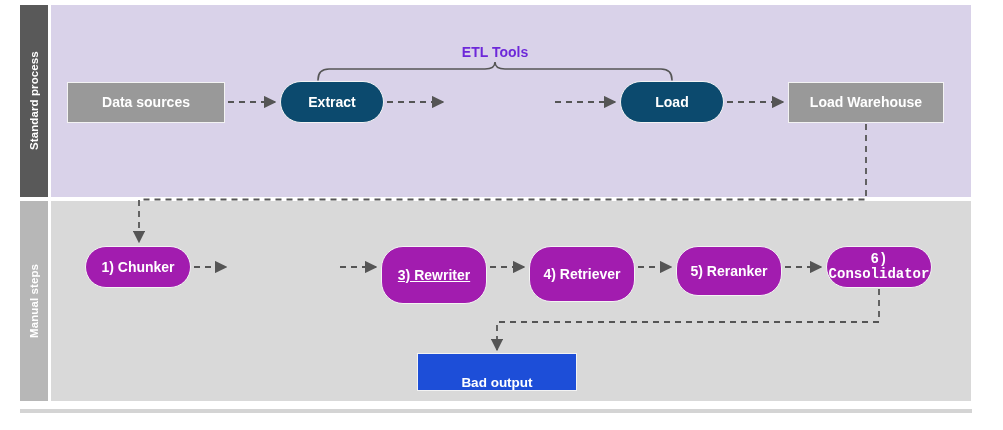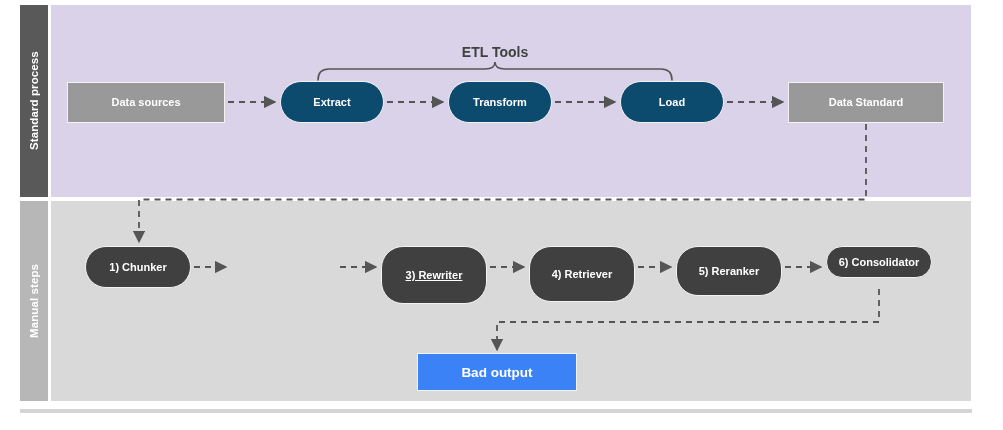--- a/index.html
+++ b/index.html
@@ -23,51 +23,51 @@
   #lane-top-body{left:51px;top:5px;width:920px;height:192px;background:#d9d2e9;}
   #lane-bot-label{left:20px;top:201px;width:28px;height:200px;background:#b7b7b7;}
   #lane-bot-body{left:51px;top:201px;width:920px;height:200px;background:#d9d9d9;}
   #bottom-rule{position:absolute;left:20px;top:409px;width:952px;height:4px;background:#d4d4d4;}
 
   
   .node{
     position:absolute;
     display:flex;align-items:center;justify-content:center;
     text-align:center;color:#ffffff;font-weight:bold;
-    font-size:11px;line-height:15px;
+    font-size:14px;line-height:15px;
     box-sizing:border-box;
   }
   .rect{border:1.5px solid #f3f3f3;}
   .pill{border:1.5px solid #f3f3f3;border-radius:22px;}
 
   .n-gray{background:#999999;}
   .n-pink{background:#0c4a6e;}
-  .n-gpill{background:#404040;align-items:center;}
-  .n-yellow{background:#3b82f6;}
+  .n-gpill{background:#a21caf;align-items:center;}
+  .n-yellow{background:#1d4ed8;align-items:flex-end;}
 
   #n-datasources{left:67px;top:82px;width:158px;height:41px;}
   #n-extract{left:280px;top:81px;width:104px;height:42px;}
   #n-transform{left:448px;top:81px;width:104px;height:42px;}
   #n-load{left:620px;top:81px;width:104px;height:42px;text-align:right;}
   #n-warehouse{left:788px;top:82px;width:156px;height:41px;}
 
   #n-chunker{left:85px;top:246px;width:106px;height:42px;}
   #n-vector{left:231px;top:246px;width:106px;height:42px;}
   #n-rewriter{left:381px;top:246px;width:106px;height:58px;text-decoration:underline;}
   #n-retriever{left:529px;top:246px;width:106px;height:56px;}
   #n-reranker{left:676px;top:246px;width:106px;height:50px;}
-  #n-consolidator{left:826px;top:246px;width:106px;height:32px;}
+  #n-consolidator{left:826px;top:246px;width:106px;height:42px;font-family:Liberation Mono, monospace;}
   #n-badoutput{left:417px;top:353px;width:160px;height:38px;font-size:13.5px;}
 
   
   #wires{position:absolute;left:0;top:0;width:1003px;height:430px;pointer-events:none;}
 
   #etl-label{
     position:absolute;left:395px;top:44px;width:200px;
-    text-align:center;color:#404040;font-size:14px;font-weight:bold;
+    text-align:center;color:#6d28d9;font-size:14px;font-weight:bold;
   }
 </style>
 </head>
 <body>
 
 <div id="stage">
 
   <div class="lane-label" id="lane-top-label">Standard process</div>
   <div class="lane-body" id="lane-top-body"></div>
 
@@ -100,28 +100,25 @@
   </svg>
 
   <div id="etl-label">ETL Tools</div>
 
   <div class="node rect n-gray" id="n-datasources">
     <span>Data sources</span>
   </div>
   <div class="node pill n-pink" id="n-extract">
     <span>Extract</span>
   </div>
-  <div class="node pill n-pink" id="n-transform">
-    <span>Transform</span>
-  </div>
   <div class="node pill n-pink" id="n-load">
     <span>Load</span>
   </div>
   <div class="node rect n-gray" id="n-warehouse">
-    <span>Data Standard</span>
+    <span>Load Warehouse</span>
   </div>
 
   <div class="node pill n-gpill" id="n-chunker">
     <span>1) Chunker</span>
   </div>
   <div class="node pill n-gpill" id="n-rewriter">
     <span>3) Rewriter</span>
   </div>
   <div class="node pill n-gpill" id="n-retriever">
     <span>4) Retriever</span>

